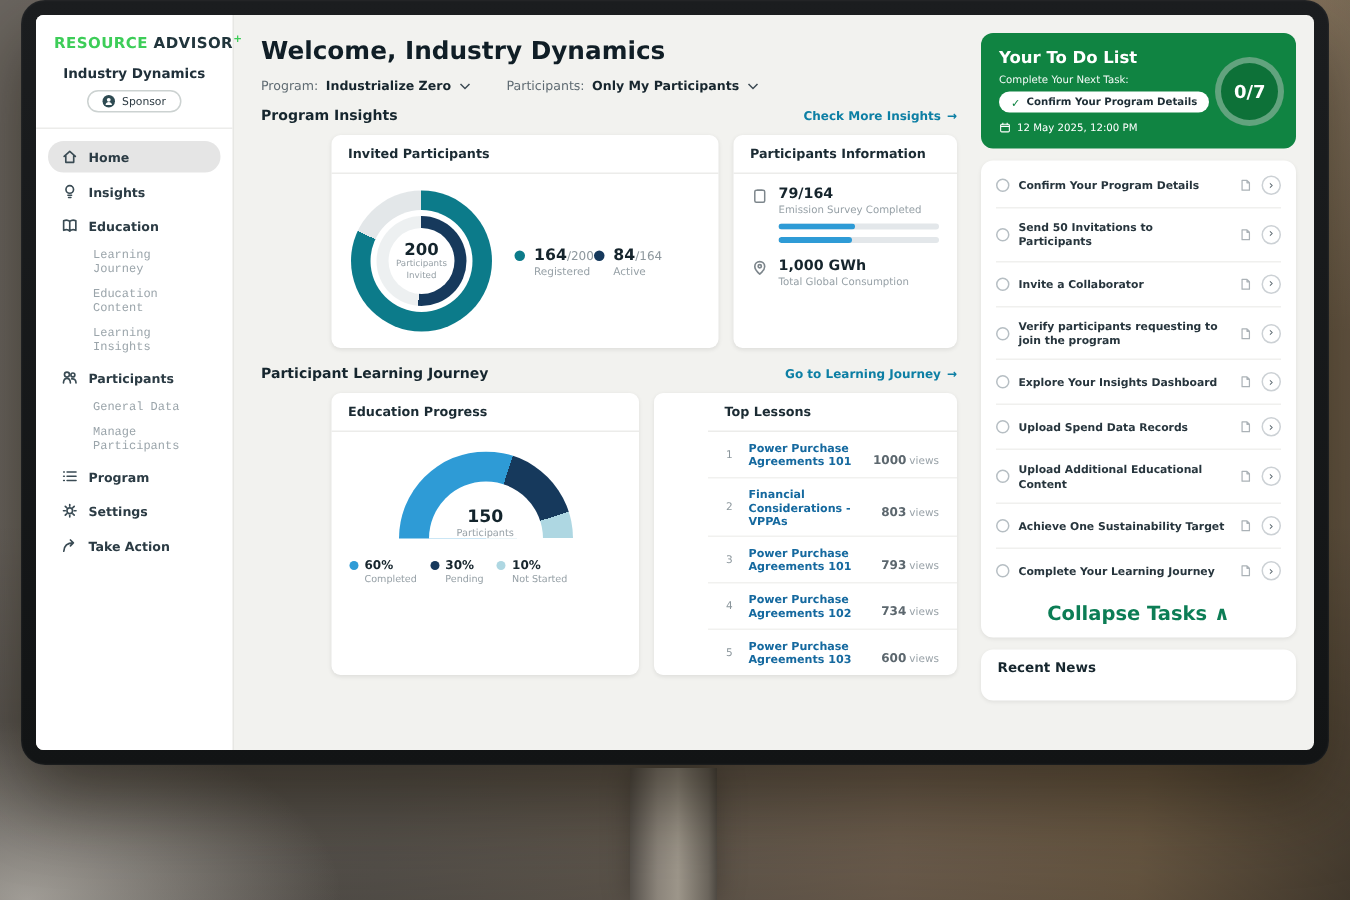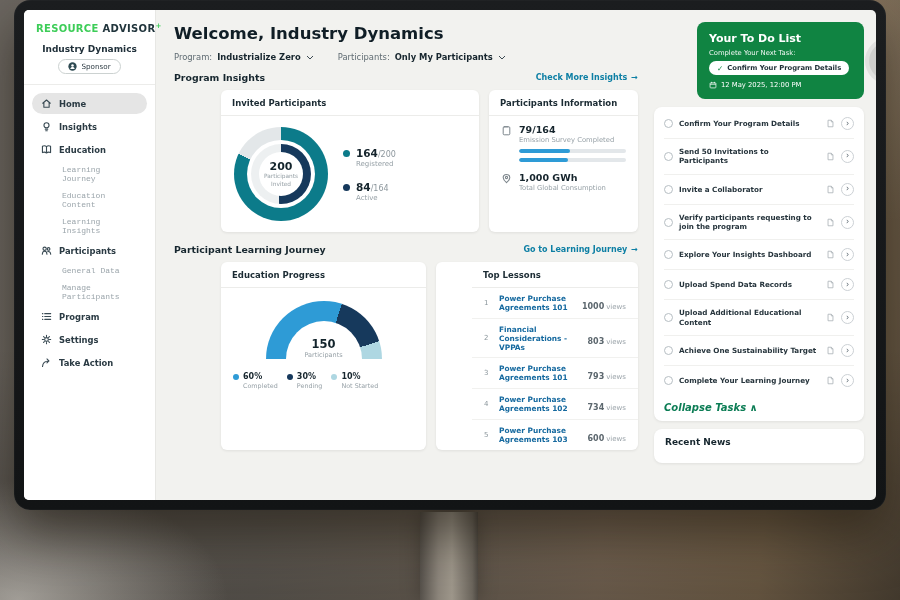--- a/index.html
+++ b/index.html
@@ -51,21 +51,21 @@
   .card-title { font-size:8.5px; font-weight:bold; color:#1b2b33; padding:8px 11px 7px; border-bottom:1px solid #ececea; }
 
   .card-invited { width:258px; }
   .invited-body { display:flex; align-items:center; gap:15px; padding:11px 13px; }
   .donut { position:relative; width:94px; height:94px; border-radius:50%; flex-shrink:0; }
   .donut-gap { position:absolute; inset:13px; background:#fff; border-radius:50%; }
   .donut-inner { position:absolute; inset:4px; border-radius:50%; }
   .donut-hole { position:absolute; inset:8px; background:#fff; border-radius:50%; display:flex; flex-direction:column; align-items:center; justify-content:center; text-align:center; }
   .dv { font-size:11px; font-weight:bold; color:#13242c; }
   .dl { font-size:5.8px; color:#97a1a7; width:38px; line-height:1.25; }
-  .leg { display:flex; flex-direction:column; gap:13px; }
+  .leg { display:flex; flex-direction:row; gap:0; }
   .leg-item { display:flex; gap:6px; }
   .leg-dot { width:7px; height:7px; border-radius:50%; margin-top:3px; flex-shrink:0; }
   .leg-val { font-size:10.5px; font-weight:bold; color:#15242c; }
   .leg-total { font-size:8px; font-weight:normal; color:#8d979d; }
   .leg-lab { font-size:7px; color:#97a1a7; margin-top:1px; }
 
   .card-pinfo { flex:1; }
   .stat { display:flex; gap:7px; padding:8px 12px 0; }
   .stat-ic { width:11px; height:11px; color:#7d868c; flex-shrink:0; margin-top:1px; }
   .stat-val { font-size:9.5px; font-weight:bold; color:#15242c; }
@@ -89,34 +89,34 @@
   .card-lessons { flex:1;padding-left:36px; }
   .lesson { display:flex; align-items:center; gap:8px; padding:5.5px 12px; border-bottom:1px solid #f1f1ef; }
   .lesson:last-child { border-bottom:none; }
   .l-num { font-size:7px; color:#8b969c; width:7px; flex-shrink:0; }
   .l-title { font-size:7.4px; font-weight:bold; color:#15699f; flex:1; cursor:pointer; }
   .l-views-n { font-size:8px; font-weight:bold; color:#5c676e; }
   .l-views-s { font-size:7px; color:#9aa3a9; margin-left:2px; }
 
   
   .rightcol { width:224px; flex-shrink:0; padding:12px 12px 0 2px; display:flex; flex-direction:column; gap:8px; }
-  .todo-card { background:#108442; border-radius:8px; padding:10px 12px; color:#fff; display:flex; justify-content:space-between; gap:16px;margin-left:43px; }
+  .todo-card { background:#108442; border-radius:8px; padding:10px 12px; color:#fff; display:flex; justify-content:space-between; gap:4px; }
   .todo-title { font-size:11px; font-weight:bold; }
   .todo-sub { font-size:6.8px; margin-top:4px; opacity:.95; }
   .todo-chip { margin-top:4px; display:flex; align-items:center; gap:4px; background:#fff; color:#1d2d35; border-radius:9px; padding:2.5px 8px; font-size:6.8px; font-weight:bold; width:max-content; cursor:pointer; }
   .ck { color:#0f8442; font-size:7.5px; }
   .todo-date { margin-top:6px; display:flex; align-items:center; gap:4px; font-size:6.8px; }
   .todo-ring { align-self:center; width:46px; height:46px; flex-shrink:0; border:4px solid rgba(255,255,255,.35); background:rgba(0,0,0,.14); border-radius:50%; display:flex; align-items:center; justify-content:center; font-size:12px; font-weight:bold; }
   .tasks-card { background:#fff; border-radius:8px; padding:2px 10px 5px; box-shadow:0 1px 3px rgba(0,0,0,.08); }
   .task { display:flex; align-items:center; gap:6px; padding:8px 0; border-bottom:1px solid #f0f0ee; cursor:pointer; }
   .task-radio { width:9px; height:9px; border:1.2px solid #b6bec3; border-radius:50%; flex-shrink:0; cursor:pointer; }
   .task-label { flex:1; font-size:7.2px; font-weight:bold; color:#27353d; line-height:1.3; }
   .task-doc { width:9px; height:9px; color:#abb2b7; flex-shrink:0; }
   .task-chev { width:13px; height:13px; border:1px solid #ccd1d5; border-radius:50%; display:flex; align-items:center; justify-content:center; font-size:8px; color:#55626a; flex-shrink:0; cursor:pointer; padding-bottom:1px; }
-  .collapse { text-align:left; padding:7px 0 3px; font-size:10px; font-weight:bold; color:#0c7d55; cursor:pointer;font-style:italic; }
+  .collapse { text-align:center; padding:7px 0 3px; font-size:13px; font-weight:bold; color:#0c7d55; cursor:pointer; }
   .news-card { background:#fff; border-radius:8px; padding:8px 11px 16px; box-shadow:0 1px 3px rgba(0,0,0,.08); }
   .news-title { font-size:9px; font-weight:bold; color:#16262e; }
   svg { display:block; }
 </style>
 </head>
 <body>
 
 <div class="stage">
   <div class="stand"></div>
   <div class="monitor">

